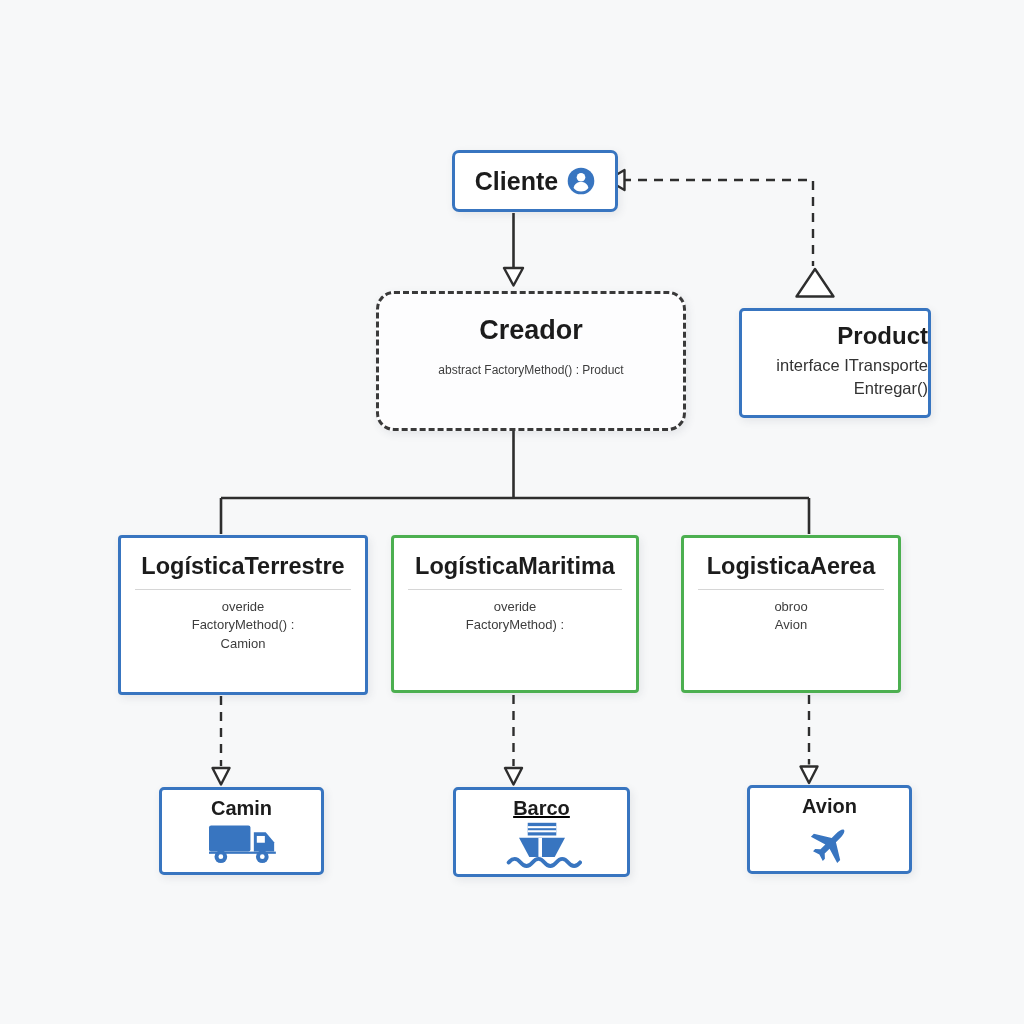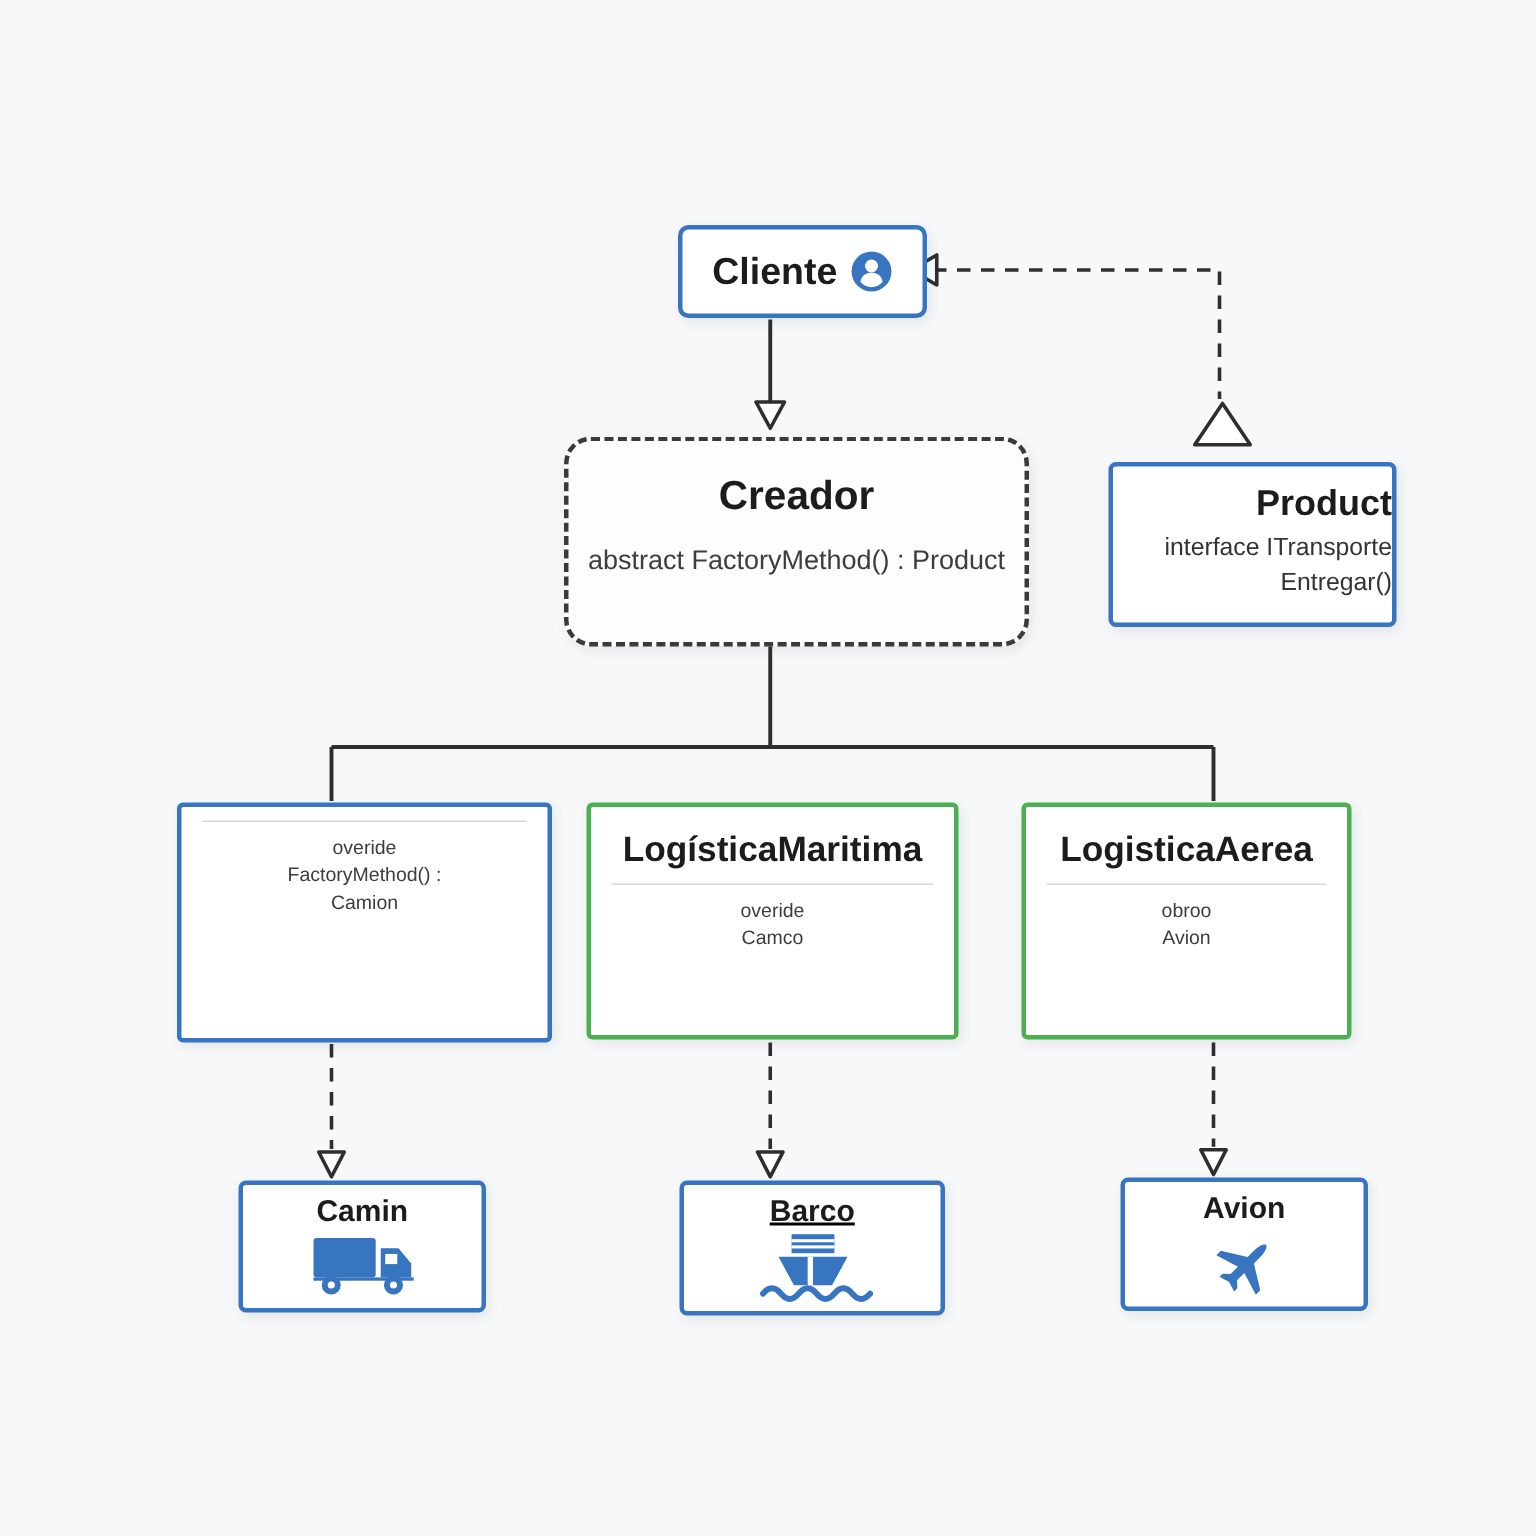--- a/index.html
+++ b/index.html
@@ -25,21 +25,21 @@
   .dashed-box{border:3px dashed #3a3a3a; background:#fdfdfe;}
   .node-title{font-weight:bold; color:var(--text);}
   
   .cliente{left:432px; top:150px; width:166px; height:62px; border-radius:7px;
     display:flex; align-items:center; justify-content:center; gap:9px;}
   .cliente .node-title{font-size:25px;}
   
   .creador{left:376px; top:291px; width:310px; height:140px; border-radius:18px;
     text-align:center; padding-top:21px;}
   .creador .node-title{font-size:27px;}
-  .creador .node-body{margin-top:17px; font-size:18px; color:var(--muted);}
+  .creador .node-body{margin-top:17px; font-size:12px; color:var(--muted);}
   
   .product{left:719px; top:308px; width:192px; height:110px; border-radius:5px;
     text-align:right; padding-top:11px;}
   .product .node-title{font-size:24px; margin-bottom:4px;}
   .product .node-line{font-size:16.5px; color:#333; line-height:1.38;}
   
   .creator-box{text-align:center; border-radius:4px;}
   .creator-box .node-title{font-size:23.5px; padding-top:15px;}
   .creator-box .divider{height:0; border-top:1.6px solid var(--divider); margin:9px 14px 8px;}
   .creator-box .node-line{font-size:13px; color:var(--muted); line-height:1.42;}
@@ -95,31 +95,32 @@
     <div class="node-body">abstract FactoryMethod() : Product</div>
   </div>
 
   <div class="node blue-box product">
     <div class="node-title">Product</div>
     <div class="node-line">interface ITransporte</div>
     <div class="node-line">Entregar()</div>
   </div>
 
   <div class="node blue-box creator-box lt">
+    <div class="node-title">LogísticaTerrestre</div>
     <div class="divider"></div>
     <div class="node-line">overide</div>
     <div class="node-line">FactoryMethod() :</div>
     <div class="node-line">Camion</div>
   </div>
 
   <div class="node green-box creator-box lm">
     <div class="node-title">LogísticaMaritima</div>
     <div class="divider"></div>
     <div class="node-line">overide</div>
-    <div class="node-line">Camco</div>
+    <div class="node-line">FactoryMethod) :</div>
   </div>
 
   <div class="node green-box creator-box la">
     <div class="node-title">LogisticaAerea</div>
     <div class="divider"></div>
     <div class="node-line">obroo</div>
     <div class="node-line">Avion</div>
   </div>
 
   <div class="node blue-box product-leaf camin">

